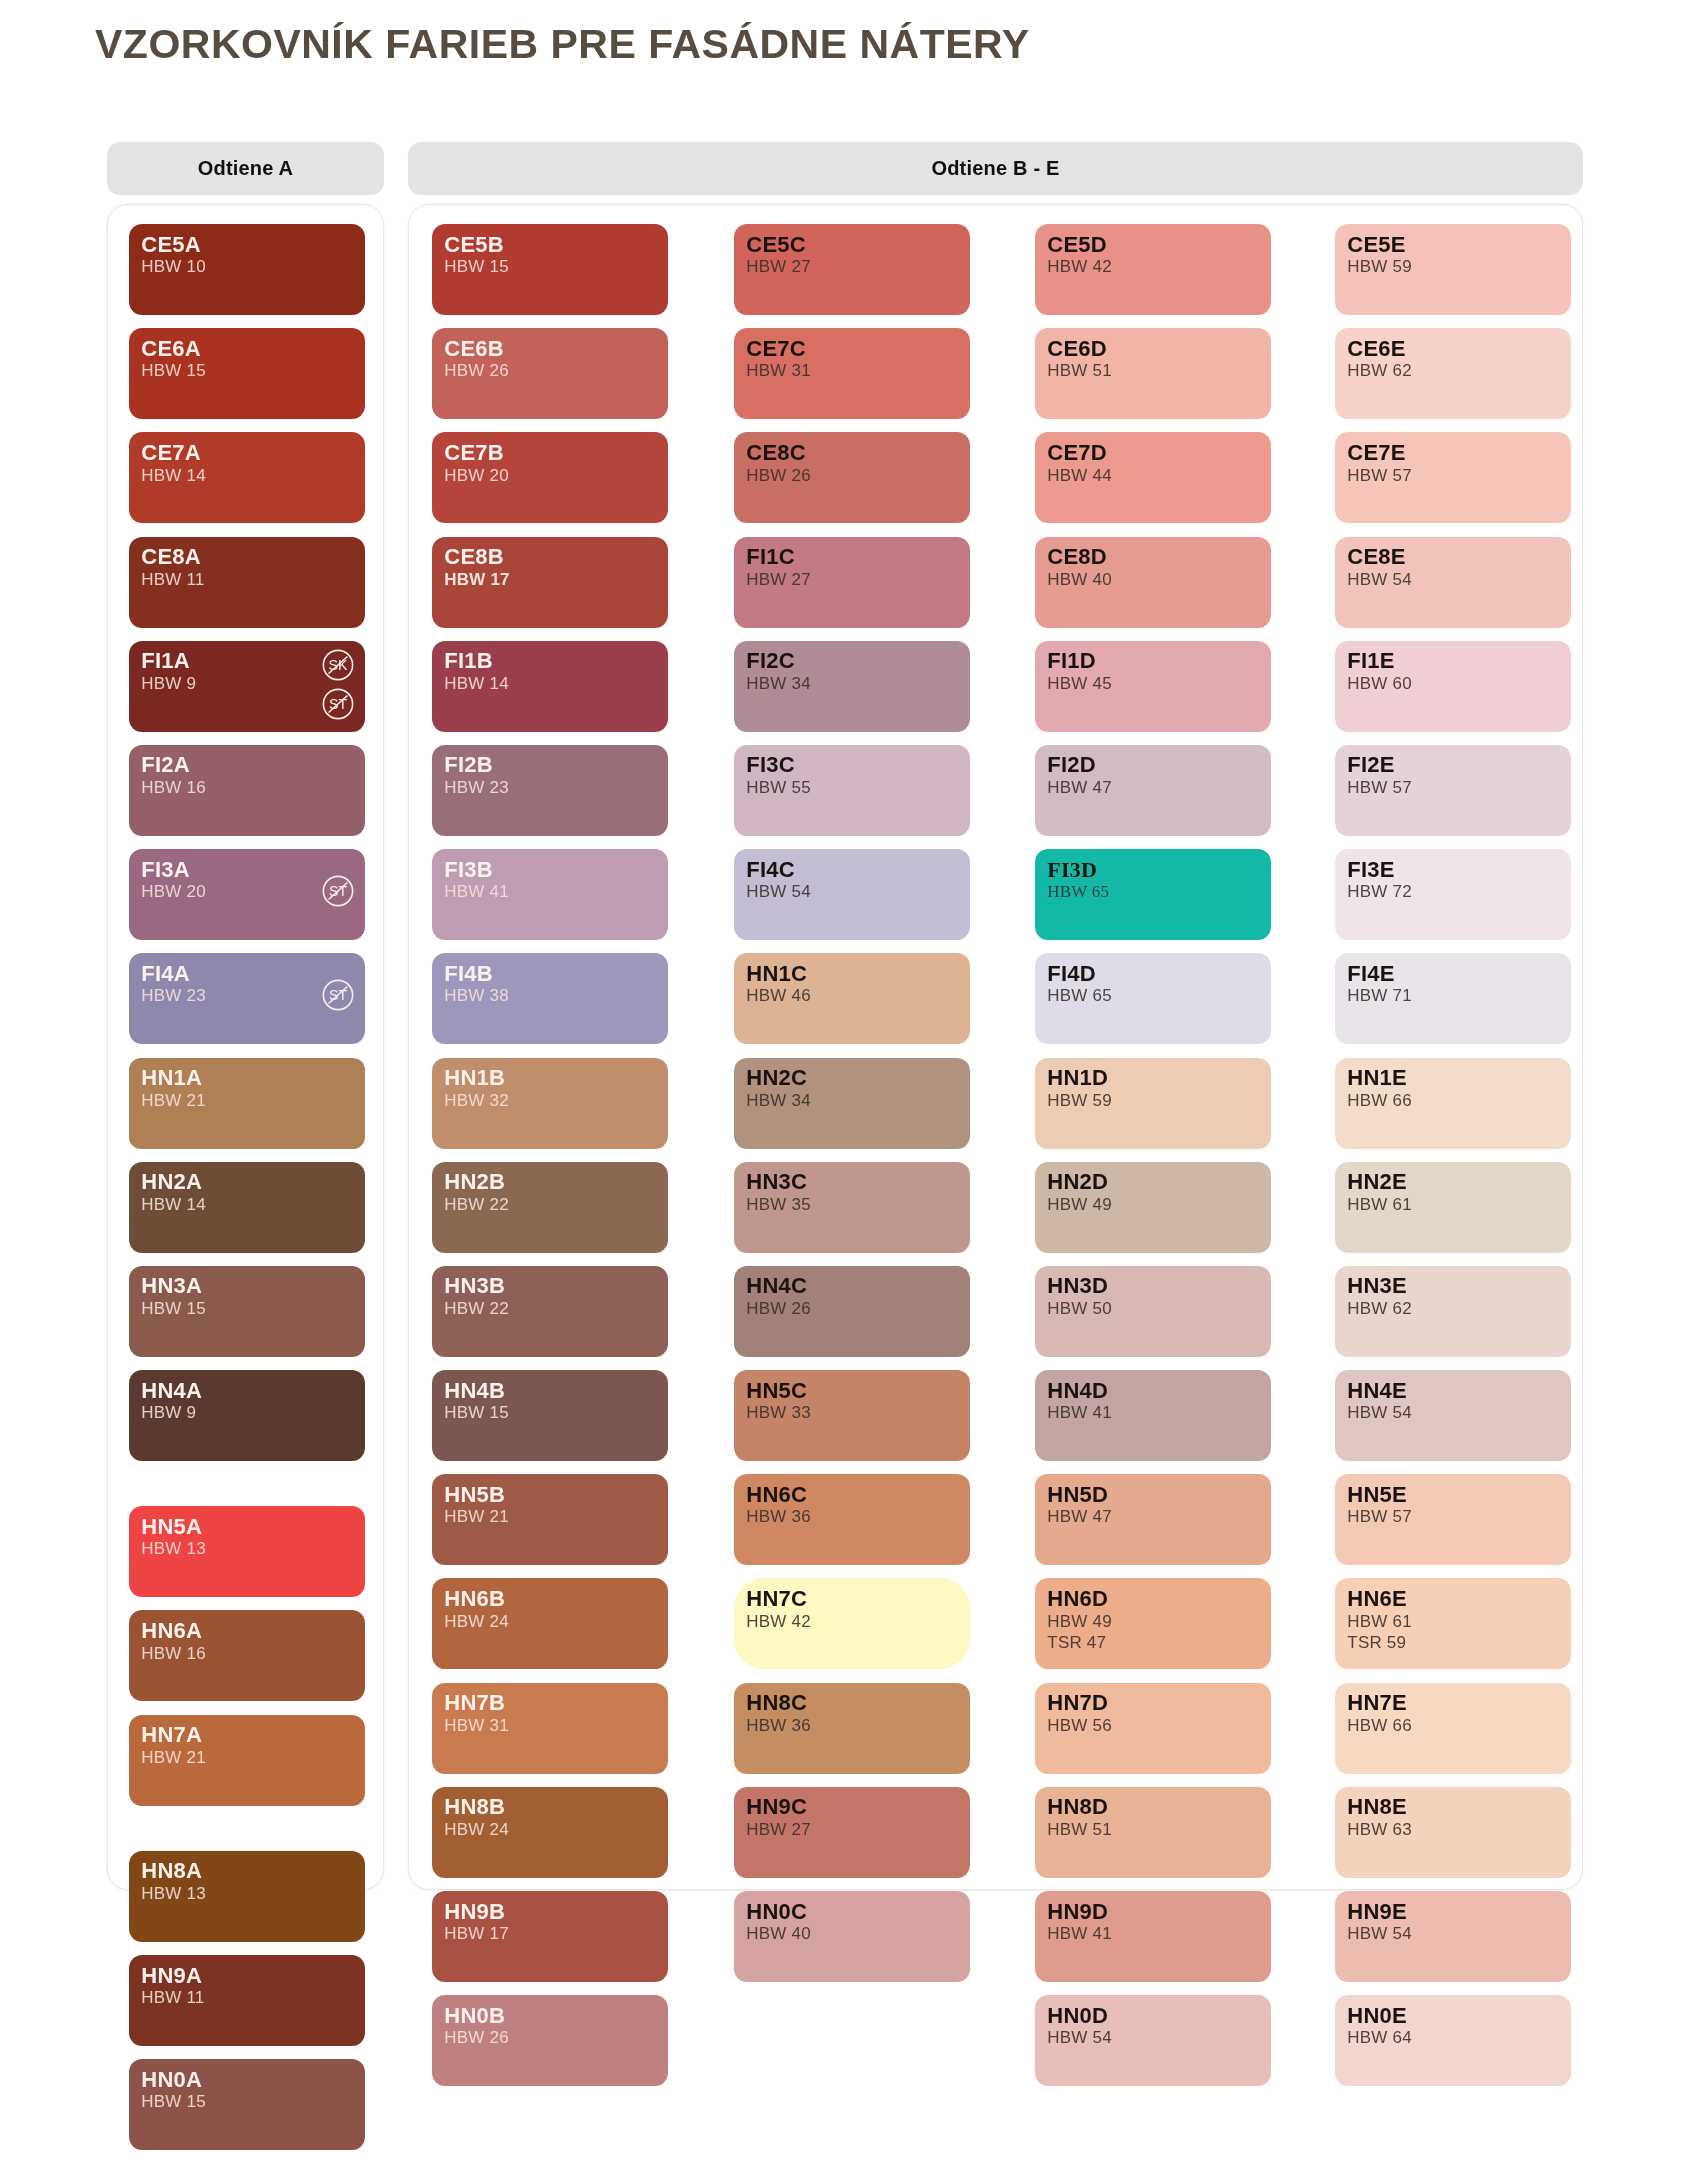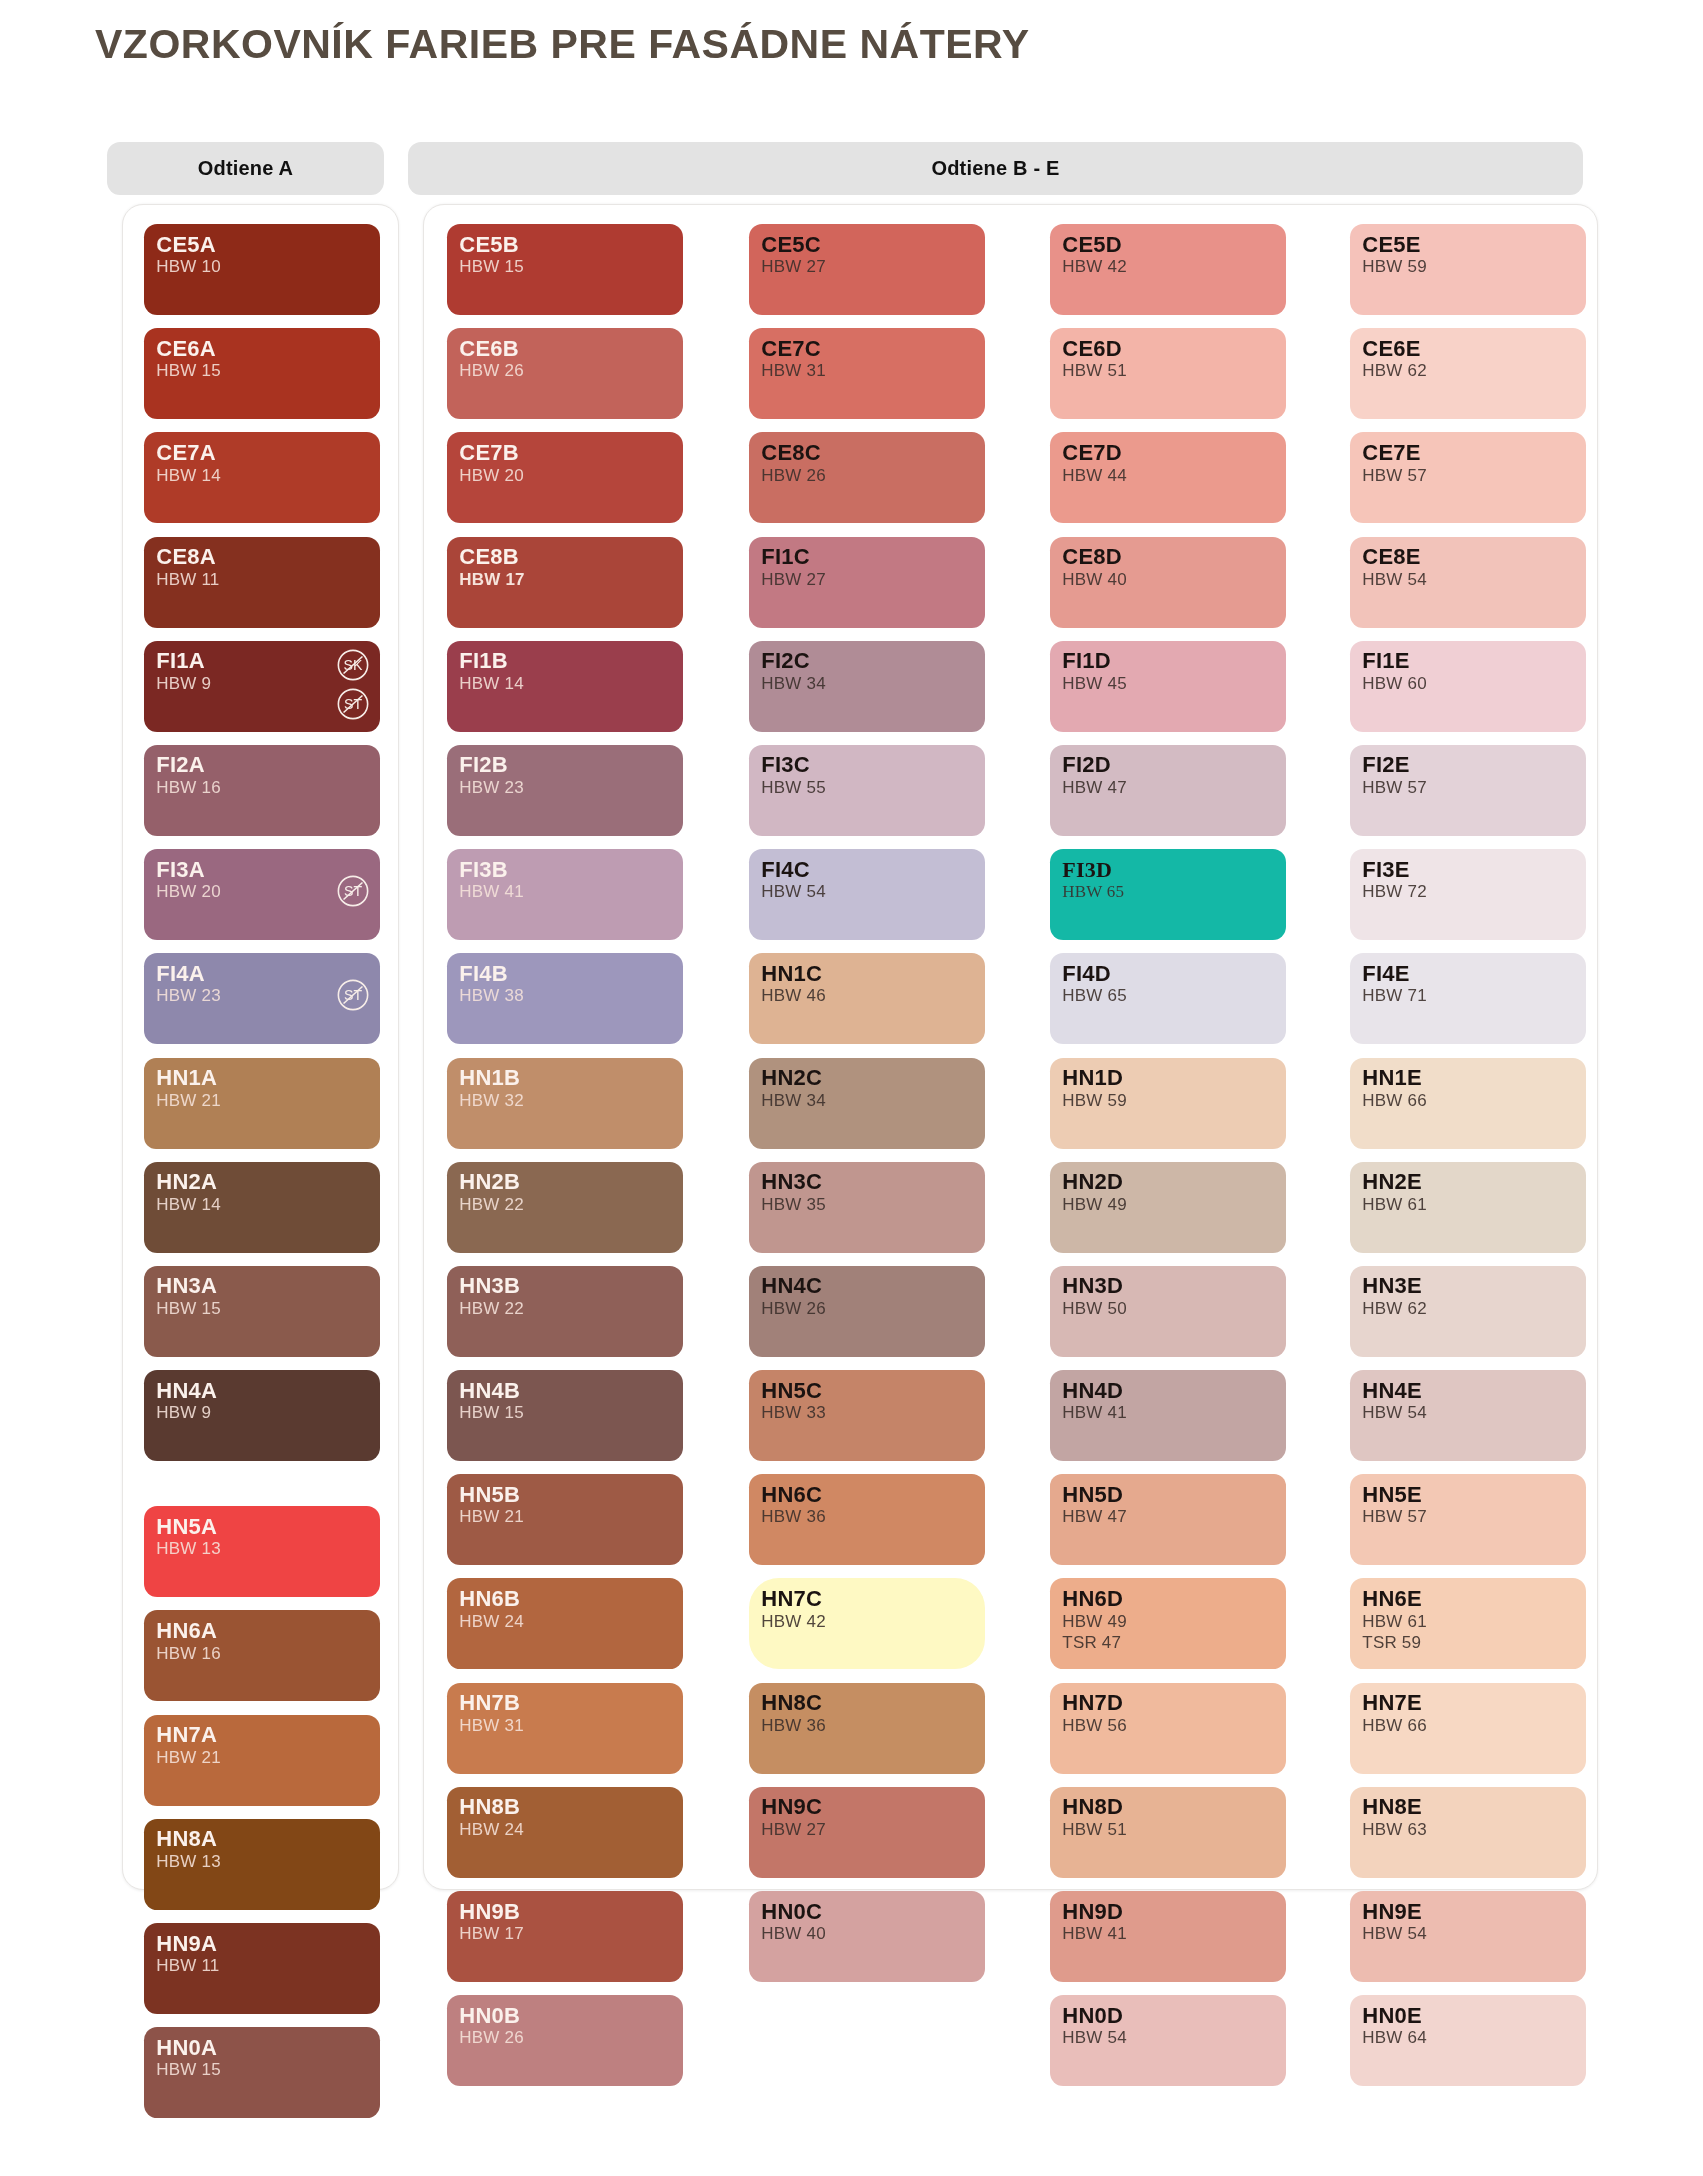--- a/index.html
+++ b/index.html
@@ -50,21 +50,21 @@
     font-weight: bold;
     color: #111111;
     letter-spacing: 0.2px;
   }
   .pill-a { left: 0px; width: 277px; }
   .pill-be { left: 301px; width: 1175px; }
 
   
   .panels {
     position: absolute;
-    left: 122px;
+    left: 107px;
     top: 204px;
     width: 1476px;
     height: 1686px;
     padding-left: 42px;
   }
   .panel {
     position: absolute;
     top: 0;
     bottom: 0;
     background: #ffffff;
@@ -239,21 +239,21 @@
             <div class="meta">HBW 13</div>
           </div>
           <div class="swatch txt-light" style="background: rgb(154, 84, 51);">
             <div class="code">HN6A</div>
             <div class="meta">HBW 16</div>
           </div>
           <div class="swatch txt-light" style="background: rgb(185, 105, 60);">
             <div class="code">HN7A</div>
             <div class="meta">HBW 21</div>
           </div>
-          <div class="swatch txt-light" style="background: rgb(130, 71, 22);">
+          <div class="swatch txt-light" style="background: rgb(130, 71, 22); margin-top: 32px;">
             <div class="code">HN8A</div>
             <div class="meta">HBW 13</div>
           </div>
           <div class="swatch txt-light" style="background: rgb(124, 51, 34);">
             <div class="code">HN9A</div>
             <div class="meta">HBW 11</div>
           </div>
           <div class="swatch txt-light" style="background: rgb(141, 83, 73);">
             <div class="code">HN0A</div>
             <div class="meta">HBW 15</div>

